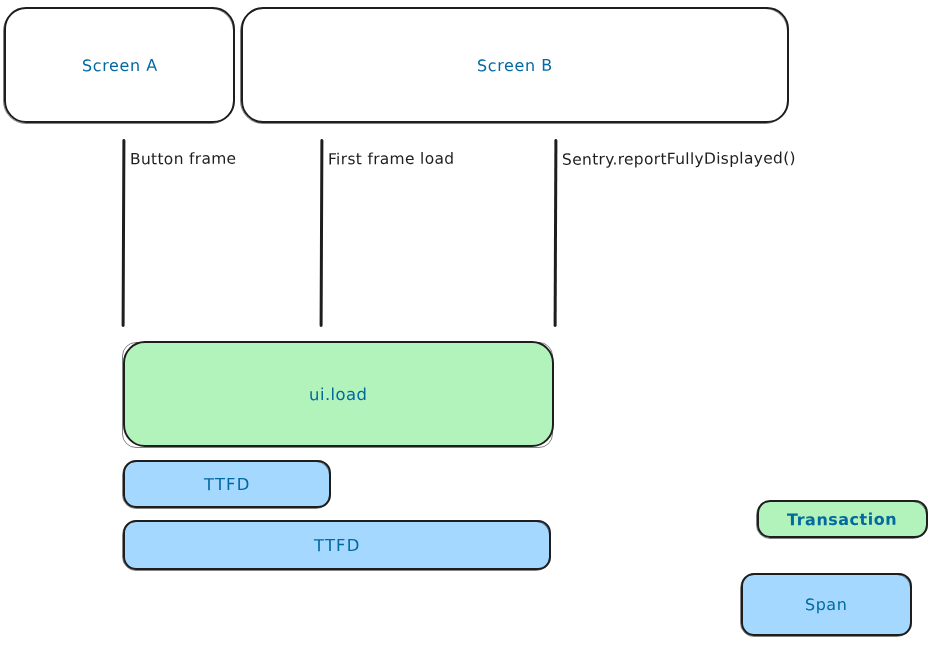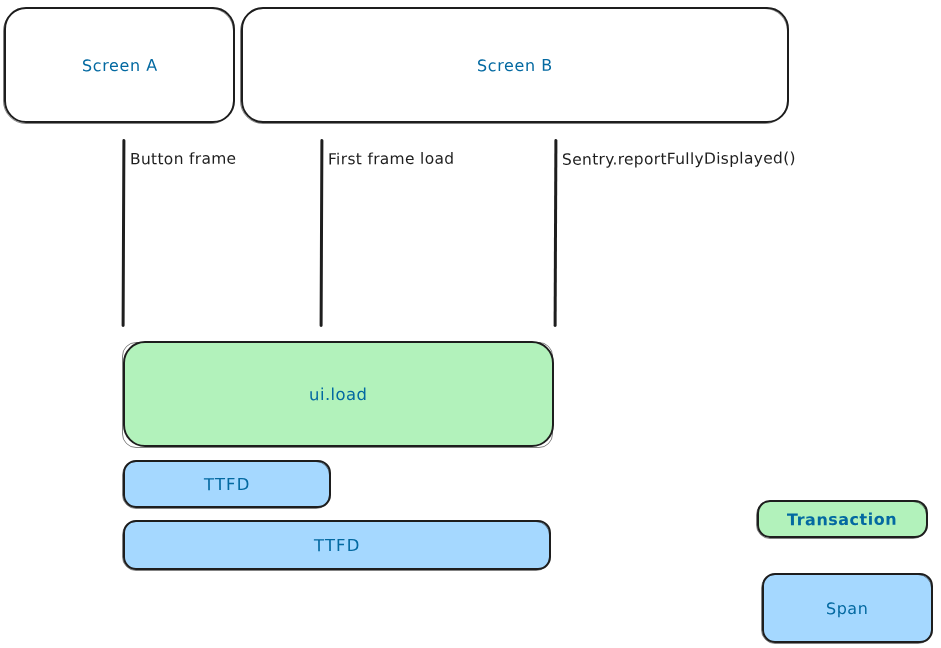--- a/index.html
+++ b/index.html
@@ -121,17 +121,17 @@
   </div>
 
   <div class="sketch-box bar-box" style="left:123px; top:520px; width:428px; height:50px; background:#a5d8ff;">
     <span class="box-label bar-label">TTFD</span>
   </div>
 
   <div class="sketch-box bar-box" style="left:757px; top:500px; width:171px; height:38px; background:#b2f2bb;font-weight:bold;">
     <span class="box-label legend-label">Transaction</span>
   </div>
 
-  <div class="sketch-box bar-box" style="left:762px; top:573px; width:171px; height:70px; background:#a5d8ff;">
+  <div class="sketch-box bar-box" style="left:741px; top:573px; width:171px; height:63px; background:#a5d8ff;">
     <span class="box-label legend-label">Span</span>
   </div>
 
 </div>
 
 </body></html>

